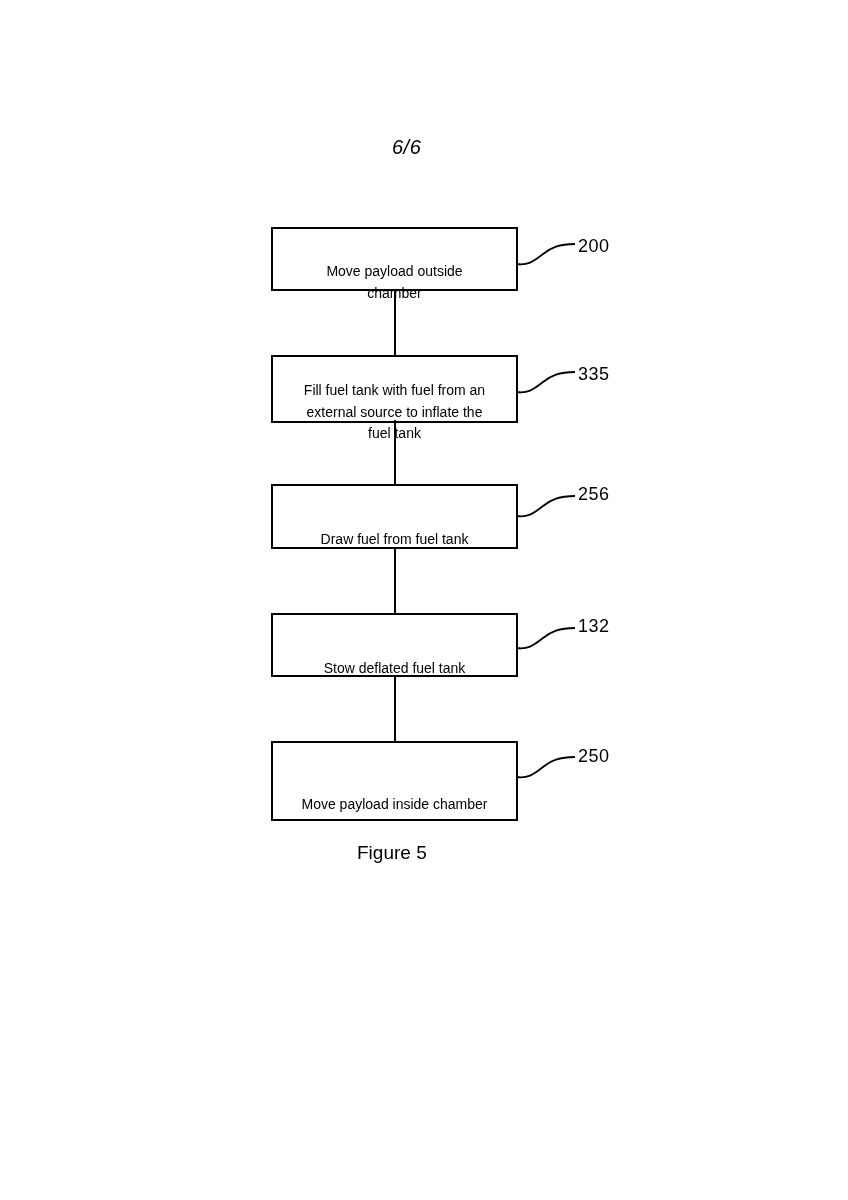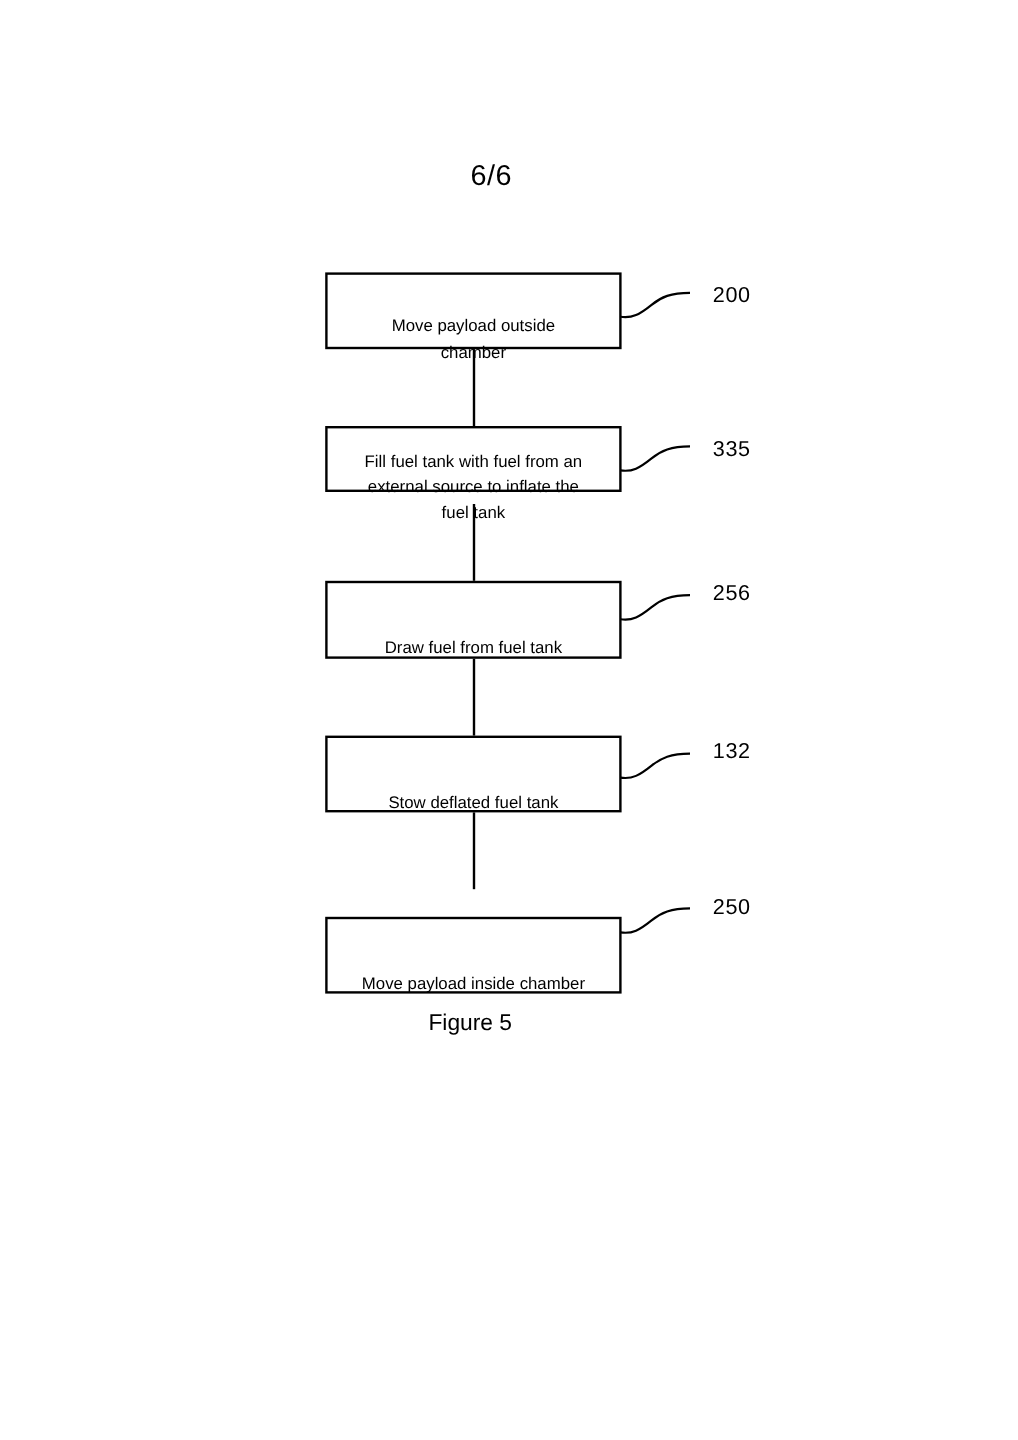--- a/index.html
+++ b/index.html
@@ -10,23 +10,24 @@
     height: 1200px;
     background: var(--paper, #ffffff);
     color: var(--ink, #000000);
     font-family: "Liberation Sans", sans-serif;
     overflow: hidden;
   }
   .sheet-number {
     position: absolute;
     left: 392px;
     top: 134px;
-    font-size: 24px;
+    font-size: 20px;
     line-height: 26px;
     letter-spacing: 0.5px;
+    font-style: italic;
   }
   .flow-box {
     position: absolute;
     left: 271px;
     width: 247px;
     box-sizing: border-box;
     border: 2px solid var(--ink, #000000);
     background: var(--paper, #ffffff);
     display: flex;
     align-items: center;
@@ -48,21 +49,21 @@
   }
   .lead {
     position: absolute;
     left: 517px;
     width: 58px;
     height: 26px;
     color: var(--ink, #000000);
   }
   .ref-num {
     position: absolute;
-    left: 594px;
+    left: 578px;
     font-size: 18px;
     line-height: 20px;
     letter-spacing: 0.5px;
   }
   .figure-caption {
     position: absolute;
     left: 357px;
     top: 842px;
     font-size: 19px;
     line-height: 22px;
@@ -72,32 +73,32 @@
 <body>
 
 <div class="page">
 
   <div class="sheet-number">6/6</div>
 
   <div class="flow-box" style="top:227px;height:64px">
     <span class="flow-text">Move payload outside
 chamber</span>
   </div>
-  <div class="flow-box" style="top:355px;height:55px">
+  <div class="flow-box" style="top:355px;height:68px">
     <span class="flow-text">Fill fuel tank with fuel from an
 external source to inflate the
 fuel tank</span>
   </div>
   <div class="flow-box" style="top:484px;height:65px">
     <span class="flow-text">Draw fuel from fuel tank</span>
   </div>
   <div class="flow-box" style="top:613px;height:64px">
     <span class="flow-text">Stow deflated fuel tank</span>
   </div>
-  <div class="flow-box" style="top:764px;height:64px">
+  <div class="flow-box" style="top:741px;height:80px">
     <span class="flow-text">Move payload inside chamber</span>
   </div>
 
   <div class="vline" style="top:291px;height:64px"></div>
   <div class="vline" style="top:420px;height:64px"></div>
   <div class="vline" style="top:549px;height:64px"></div>
   <div class="vline" style="top:677px;height:64px"></div>
 
   <svg class="lead" style="top:240px" viewBox="0 0 58 26">
     <path d="M 0 24 C 10 25.5 16 22 26 14 C 34 7.5 42 4 58 4" fill="none" stroke="currentColor" stroke-width="1.8" stroke-linecap="round"></path>

